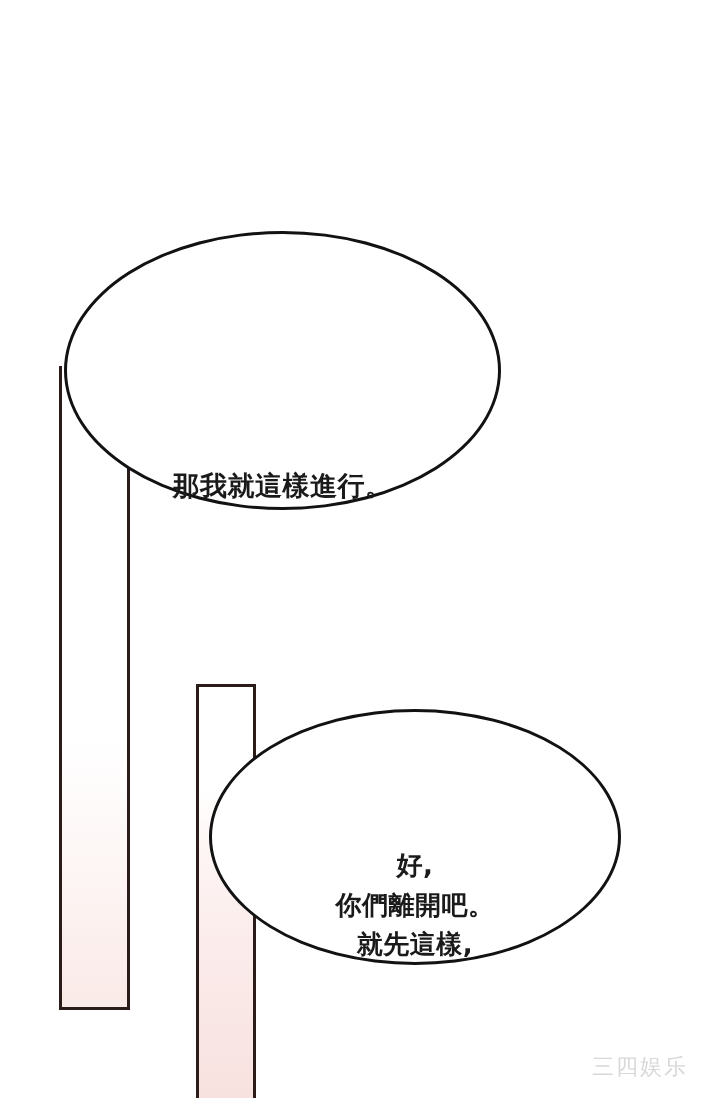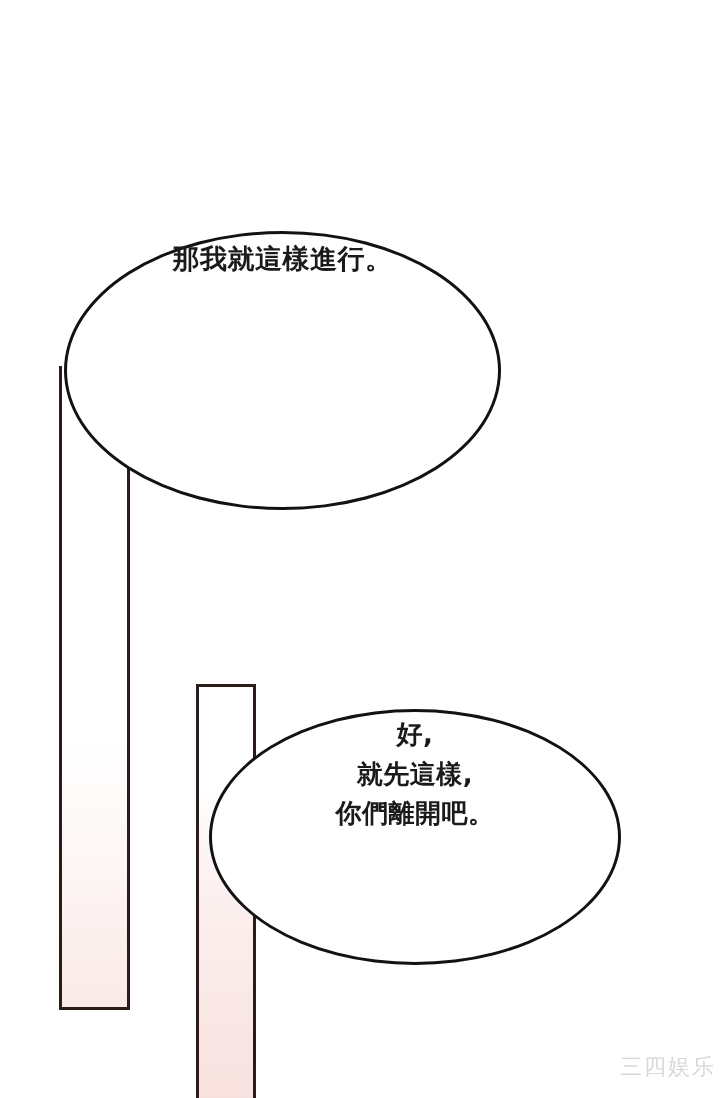--- a/index.html
+++ b/index.html
@@ -62,21 +62,21 @@
   }
 
   
   .balloon {
     position: absolute;
     box-sizing: border-box;
     background: #ffffff;
     border: 3px solid #121212;
     border-radius: 50% / 50%;
     display: flex;
-    align-items: flex-start;
+    align-items: flex-end;
     justify-content: center;
   }
 
   #balloon-1 {
     left: 64px;
     top: 231px;
     width: 437px;
     height: 279px;
   }
 
@@ -108,21 +108,21 @@
   }
 
   .balloon-text .line {
     display: block;
     white-space: nowrap;
   }
 
   
   #watermark {
     position: absolute;
-    right: 4px;
+    right: 32px;
     bottom: 16px;
     font-size: 22px;
     letter-spacing: 2px;
     color: #d8d8d8;
     font-weight: 400;
     user-select: none;
   }
 </style>
 </head>
 <body>
@@ -135,20 +135,20 @@
 
   <div class="balloon" id="balloon-1">
     <div class="balloon-text">
       <span class="line">那我就這樣進行。</span>
     </div>
   </div>
 
   <div class="balloon" id="balloon-2">
     <div class="balloon-text">
       <span class="line">好,</span>
+      <span class="line">你們離開吧。</span>
       <span class="line">就先這樣,</span>
-      <span class="line">你們離開吧。</span>
     </div>
   </div>
 
   <div id="watermark">三四娱乐</div>
 
 </div>
 
 </body></html>

